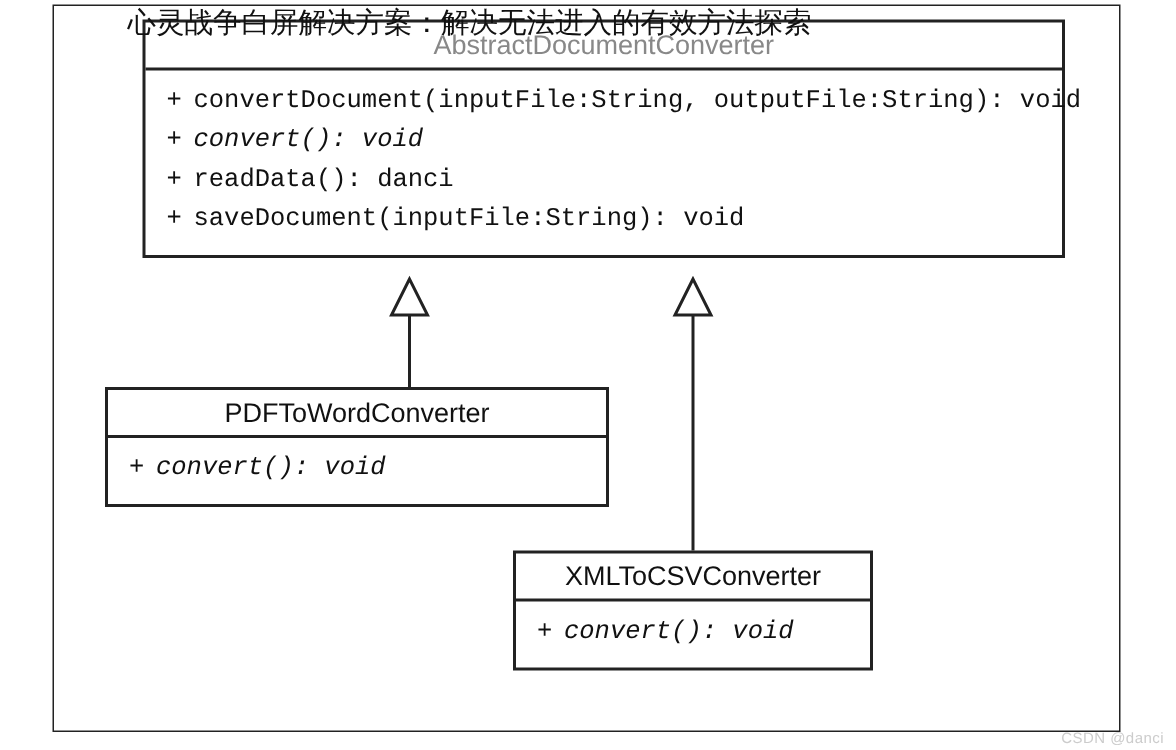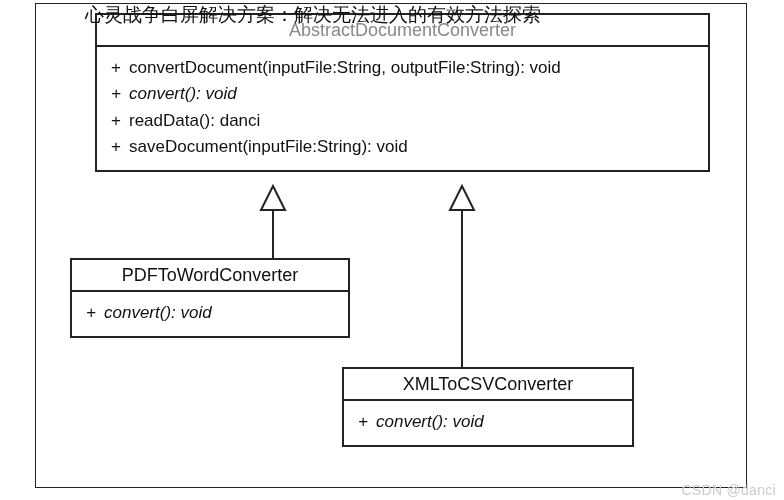--- a/index.html
+++ b/index.html
@@ -45,34 +45,35 @@
     padding: 5px 0 4px 0;
     border-bottom: 2px solid #222;
     font-weight: 400;
   }
   .class-name.dark {
     color: #111;
     font-weight: 400;
   }
   .class-body {
     padding: 8px 10px 10px 14px;
+    font-family: Liberation Mono, monospace;
   }
   .member {
     font-size: 17px;
     color: #111;
     line-height: 1.55;
     white-space: nowrap;
   }
   .italic { font-style: italic; }
   .bullet { display: inline-block; width: 18px; }
   .watermark {
     position: absolute;
     right: 8px;
     bottom: 2px;
-    font-size: 14px;
+    font-size: 10px;
     color: #ccc;
     letter-spacing: 0.3px;
   }
   svg.connectors {
     position: absolute;
     left: 0; top: 0;
     width: 784px;
     height: 500px;
     pointer-events: none;
   }
@@ -87,28 +88,28 @@
 <div class="class-box" style="left:95px; top:13px; width:615px;">
   <div class="class-name">AbstractDocumentConverter</div>
   <div class="class-body">
     <div class="member"><span class="bullet">+</span><span>convertDocument(inputFile:String, outputFile:String): void</span></div>
     <div class="member italic"><span class="bullet">+</span><span>convert(): void</span></div>
     <div class="member"><span class="bullet">+</span><span>readData(): danci</span></div>
     <div class="member"><span class="bullet">+</span><span>saveDocument(inputFile:String): void</span></div>
   </div>
 </div>
 
-<div class="class-box" style="left:70px; top:258px; width:280px;">
+<div class="class-box" style="left:70px; top:258px; width:336px;">
   <div class="class-name dark">PDFToWordConverter</div>
   <div class="class-body">
     <div class="member italic"><span class="bullet">+</span><span>convert(): void</span></div>
   </div>
 </div>
 
-<div class="class-box" style="left:342px; top:367px; width:292px;">
+<div class="class-box" style="left:342px; top:367px; width:240px;">
   <div class="class-name dark">XMLToCSVConverter</div>
   <div class="class-body">
     <div class="member italic"><span class="bullet">+</span><span>convert(): void</span></div>
   </div>
 </div>
 
 <svg class="connectors" viewBox="0 0 784 500">
 
   <g>
     <line x1="273" y1="258" x2="273" y2="210" stroke="#222" stroke-width="2"></line>

